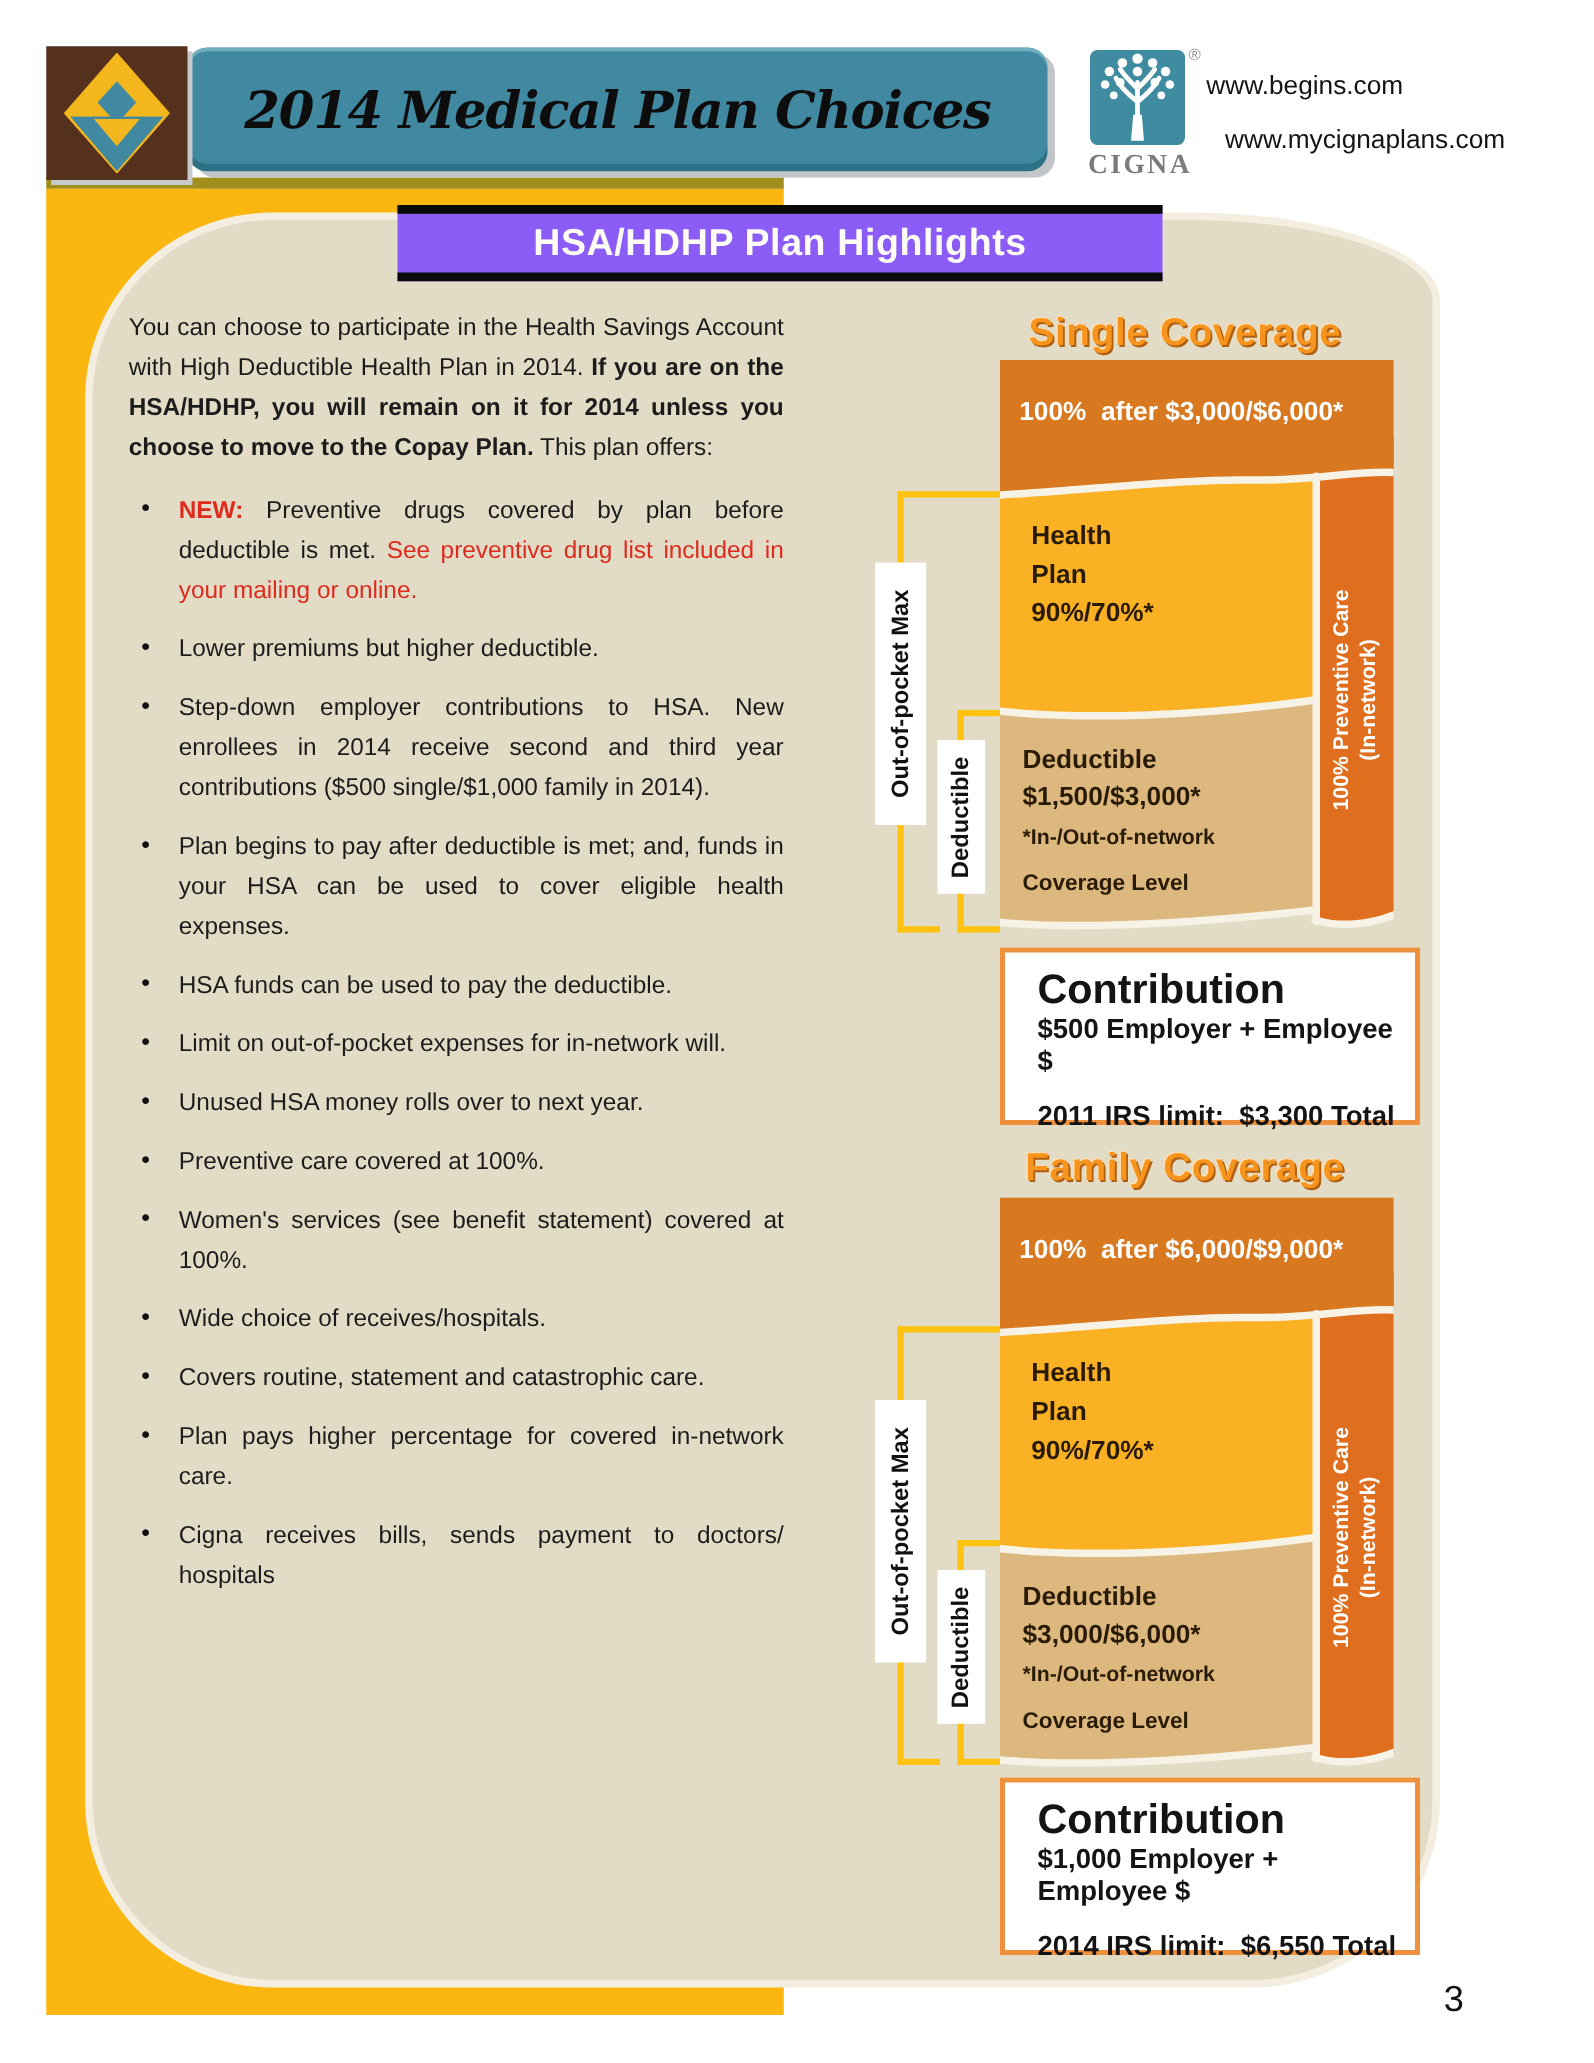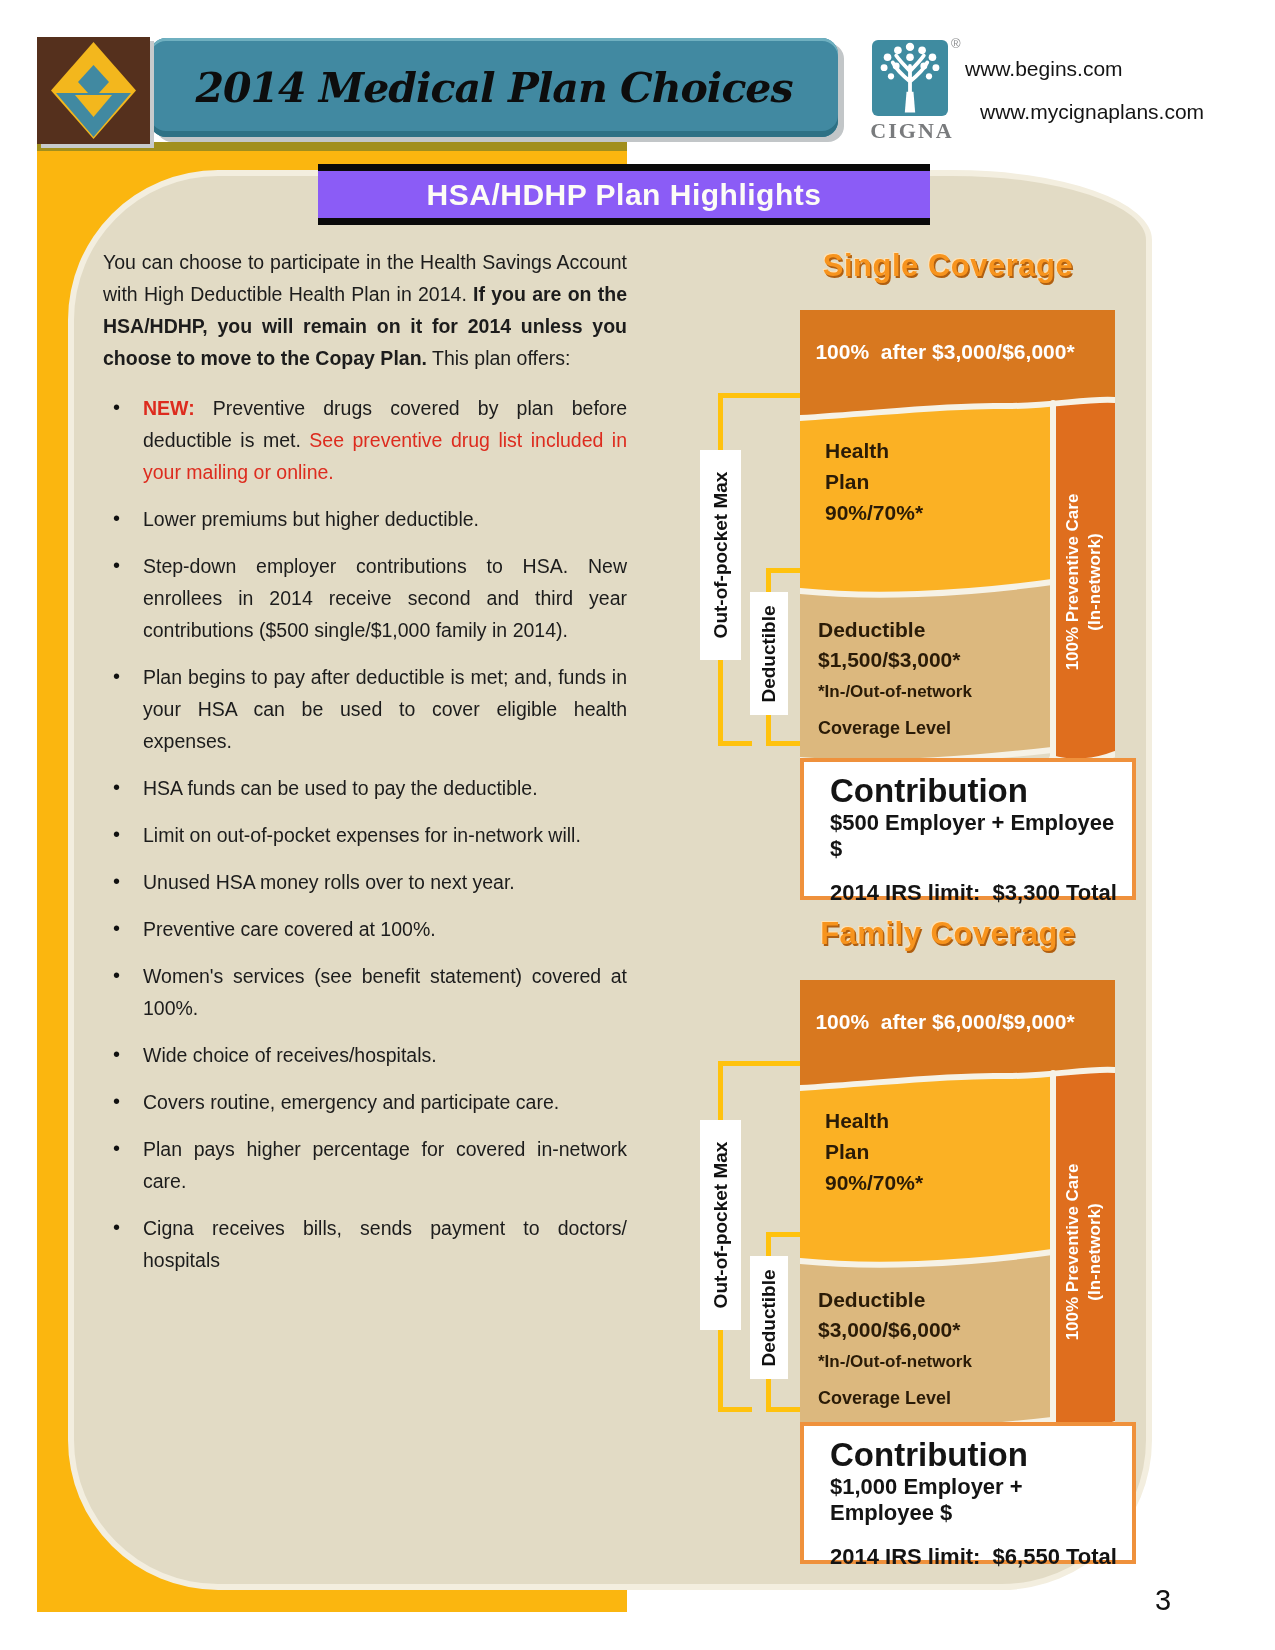--- a/index.html
+++ b/index.html
@@ -39,21 +39,21 @@
   .copy{left:103px;top:246px;width:524px;z-index:3;font-size:19.5px;line-height:32px;text-align:justify;}
   .copy .b{font-weight:bold;}
   .red{color:#dd2b1e;}
   .copy ul{list-style:none;margin:18px 0 0 0;padding:0;}
   .copy li{position:relative;padding-left:40px;margin-bottom:15px;}
   .copy li::before{content:"\2022";position:absolute;left:10px;top:-1px;font-size:20px;color:#111;}
 
   
   .cov-title{width:340px;text-align:center;font-size:31px;font-weight:bold;color:#f7941e;z-index:3;
       letter-spacing:.5px;text-shadow:1.5px 1.5px 0 #b05f10, -1px -1px 0 #ffe2b5;}
-  .cov-wrap{width:325px;height:460px;z-index:3;margin-top:22px;}
+  .cov-wrap{width:325px;height:460px;z-index:3;}
   .cov-wrap svg{position:absolute;left:0;top:0;}
   .band-txt{position:absolute;font-weight:bold;}
   .oop-band-txt{left:10px;top:30px;width:270px;text-align:center;color:#fff;font-size:21px;white-space:pre-wrap;}
   .hp-txt{left:25px;top:125px;color:#2a1b07;font-size:21px;line-height:31px;}
   .ded-txt{left:18px;top:305px;color:#2a1b07;}
   .ded-txt .l1,.ded-txt .l2{font-size:21px;font-weight:bold;line-height:30px;}
   .ded-txt .l3{font-size:17px;font-weight:bold;margin-top:7px;}
   .ded-txt .l4{font-size:18px;font-weight:bold;margin-top:16px;}
   .sidebar-lbl{left:252px;top:95px;width:63px;height:353px;}
   .rot{position:absolute;left:50%;top:50%;transform:translate(-50%,-50%) rotate(-90deg);
@@ -121,21 +121,21 @@
       <li><span class="b red">NEW:</span><span> Preventive drugs covered by plan before deductible is met.  </span><span class="red">See preventive drug list included in your mailing or online.</span></li>
       <li><span class="b red"></span><span>Lower premiums but higher deductible.</span><span class="red"></span></li>
       <li><span class="b red"></span><span>Step-down employer contributions to HSA. New enrollees in 2014 receive second and third year contributions ($500 single/$1,000 family in 2014).</span><span class="red"></span></li>
       <li><span class="b red"></span><span>Plan begins to pay after deductible is met; and, funds in your HSA can be used to cover eligible health expenses.</span><span class="red"></span></li>
       <li><span class="b red"></span><span>HSA funds can be used to pay the deductible.</span><span class="red"></span></li>
       <li><span class="b red"></span><span>Limit on out-of-pocket expenses for in-network will.</span><span class="red"></span></li>
       <li><span class="b red"></span><span>Unused HSA money rolls over to next year.</span><span class="red"></span></li>
       <li><span class="b red"></span><span>Preventive care covered at 100%.</span><span class="red"></span></li>
       <li><span class="b red"></span><span>Women's services (see benefit statement) covered at 100%.</span><span class="red"></span></li>
       <li><span class="b red"></span><span>Wide choice of receives/hospitals.</span><span class="red"></span></li>
-      <li><span class="b red"></span><span>Covers routine, emergency and participate care.</span><span class="red"></span></li>
+      <li><span class="b red"></span><span>Covers routine, statement and catastrophic care.</span><span class="red"></span></li>
       <li><span class="b red"></span><span>Plan pays higher percentage for covered in-network care.</span><span class="red"></span></li>
       <li><span class="b red"></span><span>Cigna receives bills, sends payment to doctors/ hospitals</span><span class="red"></span></li>
     </ul>
   </div>
 
   <div class="abs cov-title" style="left:778px;top:248px;">Single Coverage</div>
 
   <div class="abs cov-wrap" style="left:800px;top:288px;">
     <svg width="315" height="460" viewBox="0 0 315 460">
       <path d="M252,60 L315,60 L315,444 C295,452 272,454 252,448 Z" fill="#df6e1e"></path>
@@ -179,21 +179,21 @@
   <div class="abs bracket" style="left:766px;top:568px;width:5px;height:178px;"></div>
   <div class="abs bracket" style="left:766px;top:568px;width:34px;height:5px;"></div>
   <div class="abs bracket" style="left:766px;top:741px;width:34px;height:5px;"></div>
   <div class="abs v-lbl" style="left:750px;top:592px;width:38px;height:123px;">
     <div class="rot">Deductible</div>
   </div>
 
   <div class="abs contrib" style="left:800px;top:758px;">
     <div class="t">Contribution</div>
     <div class="e">$500 Employer + Employee $</div>
-    <div class="i">2014 IRS limit:  $3,300 Total</div>
+    <div class="i">2011 IRS limit:  $3,300 Total</div>
   </div>
 
   <div class="abs cov-title" style="left:778px;top:916px;">Family Coverage</div>
 
   <div class="abs cov-wrap" style="left:800px;top:958px;">
     <svg width="315" height="460" viewBox="0 0 315 460">
       <path d="M252,60 L315,60 L315,444 C295,452 272,454 252,448 Z" fill="#df6e1e"></path>
       <path d="M0,200 L252,200 L252,440 C180,448 80,457 0,450 Z" fill="#dcb87e"></path>
       <path d="M0,60 L252,60 L252,272 C160,285 70,288 0,281 Z" fill="#fbb124"></path>
       <path d="M0,0 L315,0 L315,90 C285,88 250,97 200,96 C150,95 80,103 0,108 Z" fill="#d8781f"></path>

